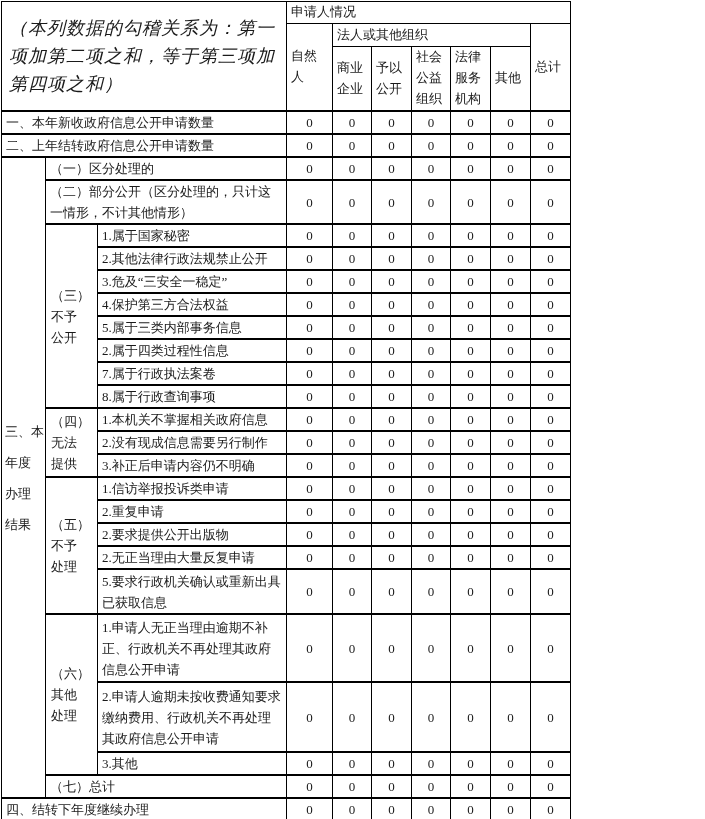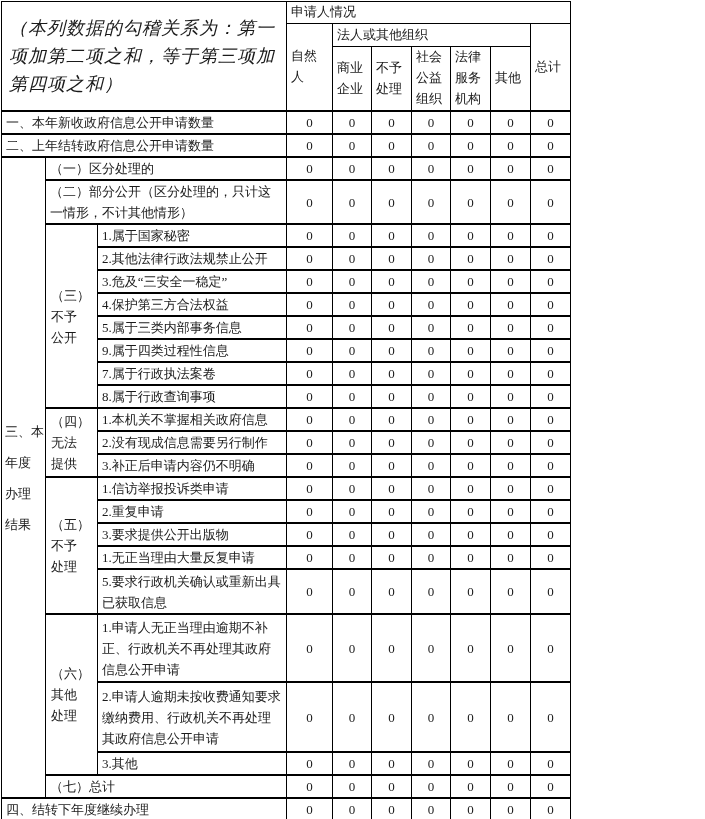--- a/index.html
+++ b/index.html
@@ -74,21 +74,21 @@
       <td class="note" colspan="3" rowspan="3">（本列数据的勾稽关系为：第一项加第二项之和，等于第三项加第四项之和）</td>
       <td class="hdr" colspan="7">申请人情况</td>
     </tr>
     <tr style="height:23px">
       <td class="hdr" rowspan="2">自然人</td>
       <td class="hdr" colspan="5">法人或其他组织</td>
       <td class="hdr" rowspan="2">总计</td>
     </tr>
     <tr style="height:63px">
       <td class="hdr">商业企业</td>
-      <td class="hdr">不予处理</td>
+      <td class="hdr">予以公开</td>
       <td class="hdr">社会公益组织</td>
       <td class="hdr">法律服务机构</td>
       <td class="hdr">其他</td>
     </tr>
   </thead>
   <tbody>
     <tr style="height:22px">
       <td class="row-label" colspan="3">一、本年新收政府信息公开申请数量</td>
     <td class="val">0</td>
         <td class="val">0</td>
@@ -177,21 +177,21 @@
       <td class="row-label">5.属于三类内部事务信息</td>
     <td class="val">0</td>
         <td class="val">0</td>
         <td class="val">0</td>
         <td class="val">0</td>
         <td class="val">0</td>
         <td class="val">0</td>
         <td class="val">0</td>
       </tr>
     <tr style="height:22px">
-      <td class="row-label">9.属于四类过程性信息</td>
+      <td class="row-label">2.属于四类过程性信息</td>
     <td class="val">0</td>
         <td class="val">0</td>
         <td class="val">0</td>
         <td class="val">0</td>
         <td class="val">0</td>
         <td class="val">0</td>
         <td class="val">0</td>
       </tr>
     <tr style="height:22px">
       <td class="row-label">7.属于行政执法案卷</td>
@@ -259,31 +259,31 @@
       <td class="row-label">2.重复申请</td>
     <td class="val">0</td>
         <td class="val">0</td>
         <td class="val">0</td>
         <td class="val">0</td>
         <td class="val">0</td>
         <td class="val">0</td>
         <td class="val">0</td>
       </tr>
     <tr style="height:22px">
-      <td class="row-label">3.要求提供公开出版物</td>
-    <td class="val">0</td>
-        <td class="val">0</td>
-        <td class="val">0</td>
-        <td class="val">0</td>
-        <td class="val">0</td>
-        <td class="val">0</td>
-        <td class="val">0</td>
-      </tr>
-    <tr style="height:22px">
-      <td class="row-label">1.无正当理由大量反复申请</td>
+      <td class="row-label">2.要求提供公开出版物</td>
+    <td class="val">0</td>
+        <td class="val">0</td>
+        <td class="val">0</td>
+        <td class="val">0</td>
+        <td class="val">0</td>
+        <td class="val">0</td>
+        <td class="val">0</td>
+      </tr>
+    <tr style="height:22px">
+      <td class="row-label">2.无正当理由大量反复申请</td>
     <td class="val">0</td>
         <td class="val">0</td>
         <td class="val">0</td>
         <td class="val">0</td>
         <td class="val">0</td>
         <td class="val">0</td>
         <td class="val">0</td>
       </tr>
     <tr style="height:45px">
       <td class="row-label">5.要求行政机关确认或重新出具已获取信息</td>

